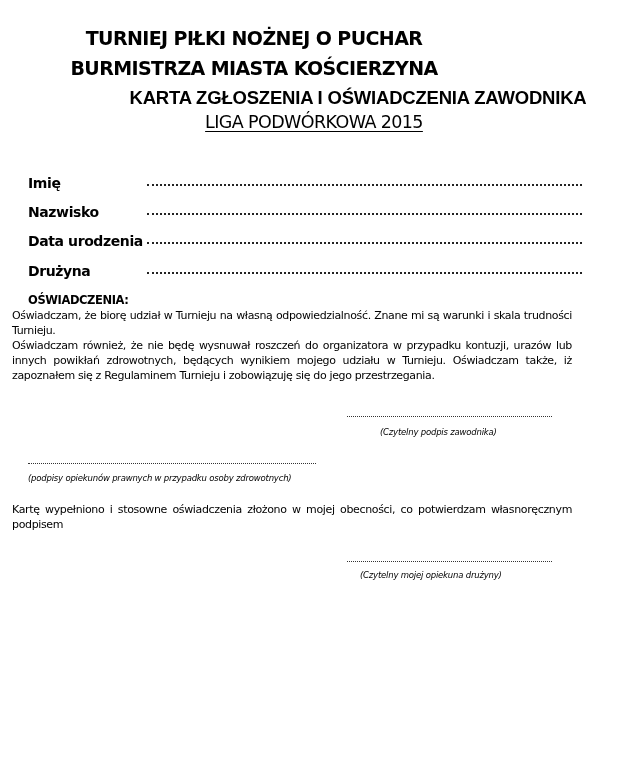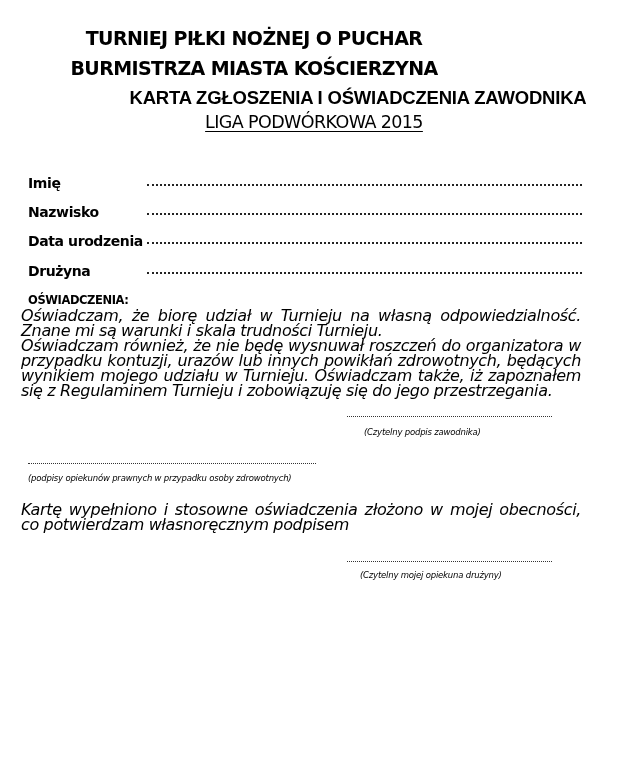--- a/index.html
+++ b/index.html
@@ -5,21 +5,21 @@
   html, body { margin:0; padding:0; background:#ffffff; }
   body { width:628px; height:775px; position:relative; overflow:hidden; color:#000; font-family:"Liberation Sans", sans-serif; }
   .abs { position:absolute; white-space:nowrap; }
   .t1 { left:0; width:508px; text-align:center; font-family:"DejaVu Sans", sans-serif; font-weight:bold; font-size:19px; letter-spacing:-0.6px; }
   .t3 { left:0; width:628px; text-align:center; font-family:"Liberation Sans", sans-serif; font-weight:bold; font-size:18.5px; letter-spacing:-0.2px; }
   .t4 { left:0; width:628px; text-align:center; }
   .t4 span { font-family:"DejaVu Sans", sans-serif; font-size:17.5px; letter-spacing:-0.6px; text-decoration:underline; text-underline-offset:3px; }
   .lbl { left:28px; font-family:"DejaVu Sans", sans-serif; font-weight:bold; font-size:14px; letter-spacing:-0.4px; }
   .dots { position:absolute; left:147px; width:435px; height:0; border-bottom:2px dotted #222; }
   .sect { left:28px; font-family:"DejaVu Sans", sans-serif; font-weight:bold; font-size:11.5px; letter-spacing:-0.4px; }
-  .para { position:absolute; left:21px; width:560px; font-family:"DejaVu Sans", sans-serif; font-style:italic; font-size:16px; line-height:15px; text-align:justify; letter-spacing:-0.35px; }
+  .para { position:absolute; left:12px; width:560px; font-family:"DejaVu Sans", sans-serif; font-size:11px; line-height:15px; text-align:justify; letter-spacing:-0.35px; }
   .sigline { position:absolute; height:0; border-bottom:1.5px dotted #333; }
   .cap { font-family:"DejaVu Sans", sans-serif; font-style:italic; font-size:8.5px; letter-spacing:-0.2px; }
 </style>
 </head>
 <body>
 
 <div>
   <div class="abs t1" style="top:27px;">TURNIEJ PIŁKI NOŻNEJ O PUCHAR</div>
   <div class="abs t1" style="top:57px;">BURMISTRZA MIASTA KOŚCIERZYNA</div>
   <div class="abs t3" style="top:87px;padding-left:44px;">KARTA ZGŁOSZENIA I OŚWIADCZENIA ZAWODNIKA</div>
@@ -46,21 +46,21 @@
 </div>
 
 <div>
   <div class="abs sect" style="top:293px;">OŚWIADCZENIA:</div>
   <div class="para" style="top:308px;">Oświadczam, że biorę udział w Turnieju na własną odpowiedzialność. Znane mi są warunki i skala trudności Turnieju.</div>
   <div class="para" style="top:338px;">Oświadczam również, że nie będę wysnuwał roszczeń do organizatora w przypadku kontuzji, urazów lub innych powikłań zdrowotnych, będących wynikiem mojego udziału w Turnieju. Oświadczam także, iż zapoznałem się z Regulaminem Turnieju i zobowiązuję się do jego przestrzegania.</div>
 </div>
 
 <div>
   <div class="sigline" style="left:347px; top:416px; width:205px;"></div>
-  <div class="abs cap" style="left:364px; top:427px;">(Czytelny podpis zawodnika)</div>
+  <div class="abs cap" style="left:380px; top:427px;">(Czytelny podpis zawodnika)</div>
 </div>
 
 <div>
   <div class="sigline" style="left:28px; top:463px; width:288px;"></div>
   <div class="abs cap" style="left:28px; top:473px;">(podpisy opiekunów prawnych w przypadku osoby zdrowotnych)</div>
 </div>
 
 <div class="para" style="top:502px;">Kartę wypełniono i stosowne oświadczenia złożono w mojej obecności, co potwierdzam własnoręcznym podpisem</div>
 
 <div>

